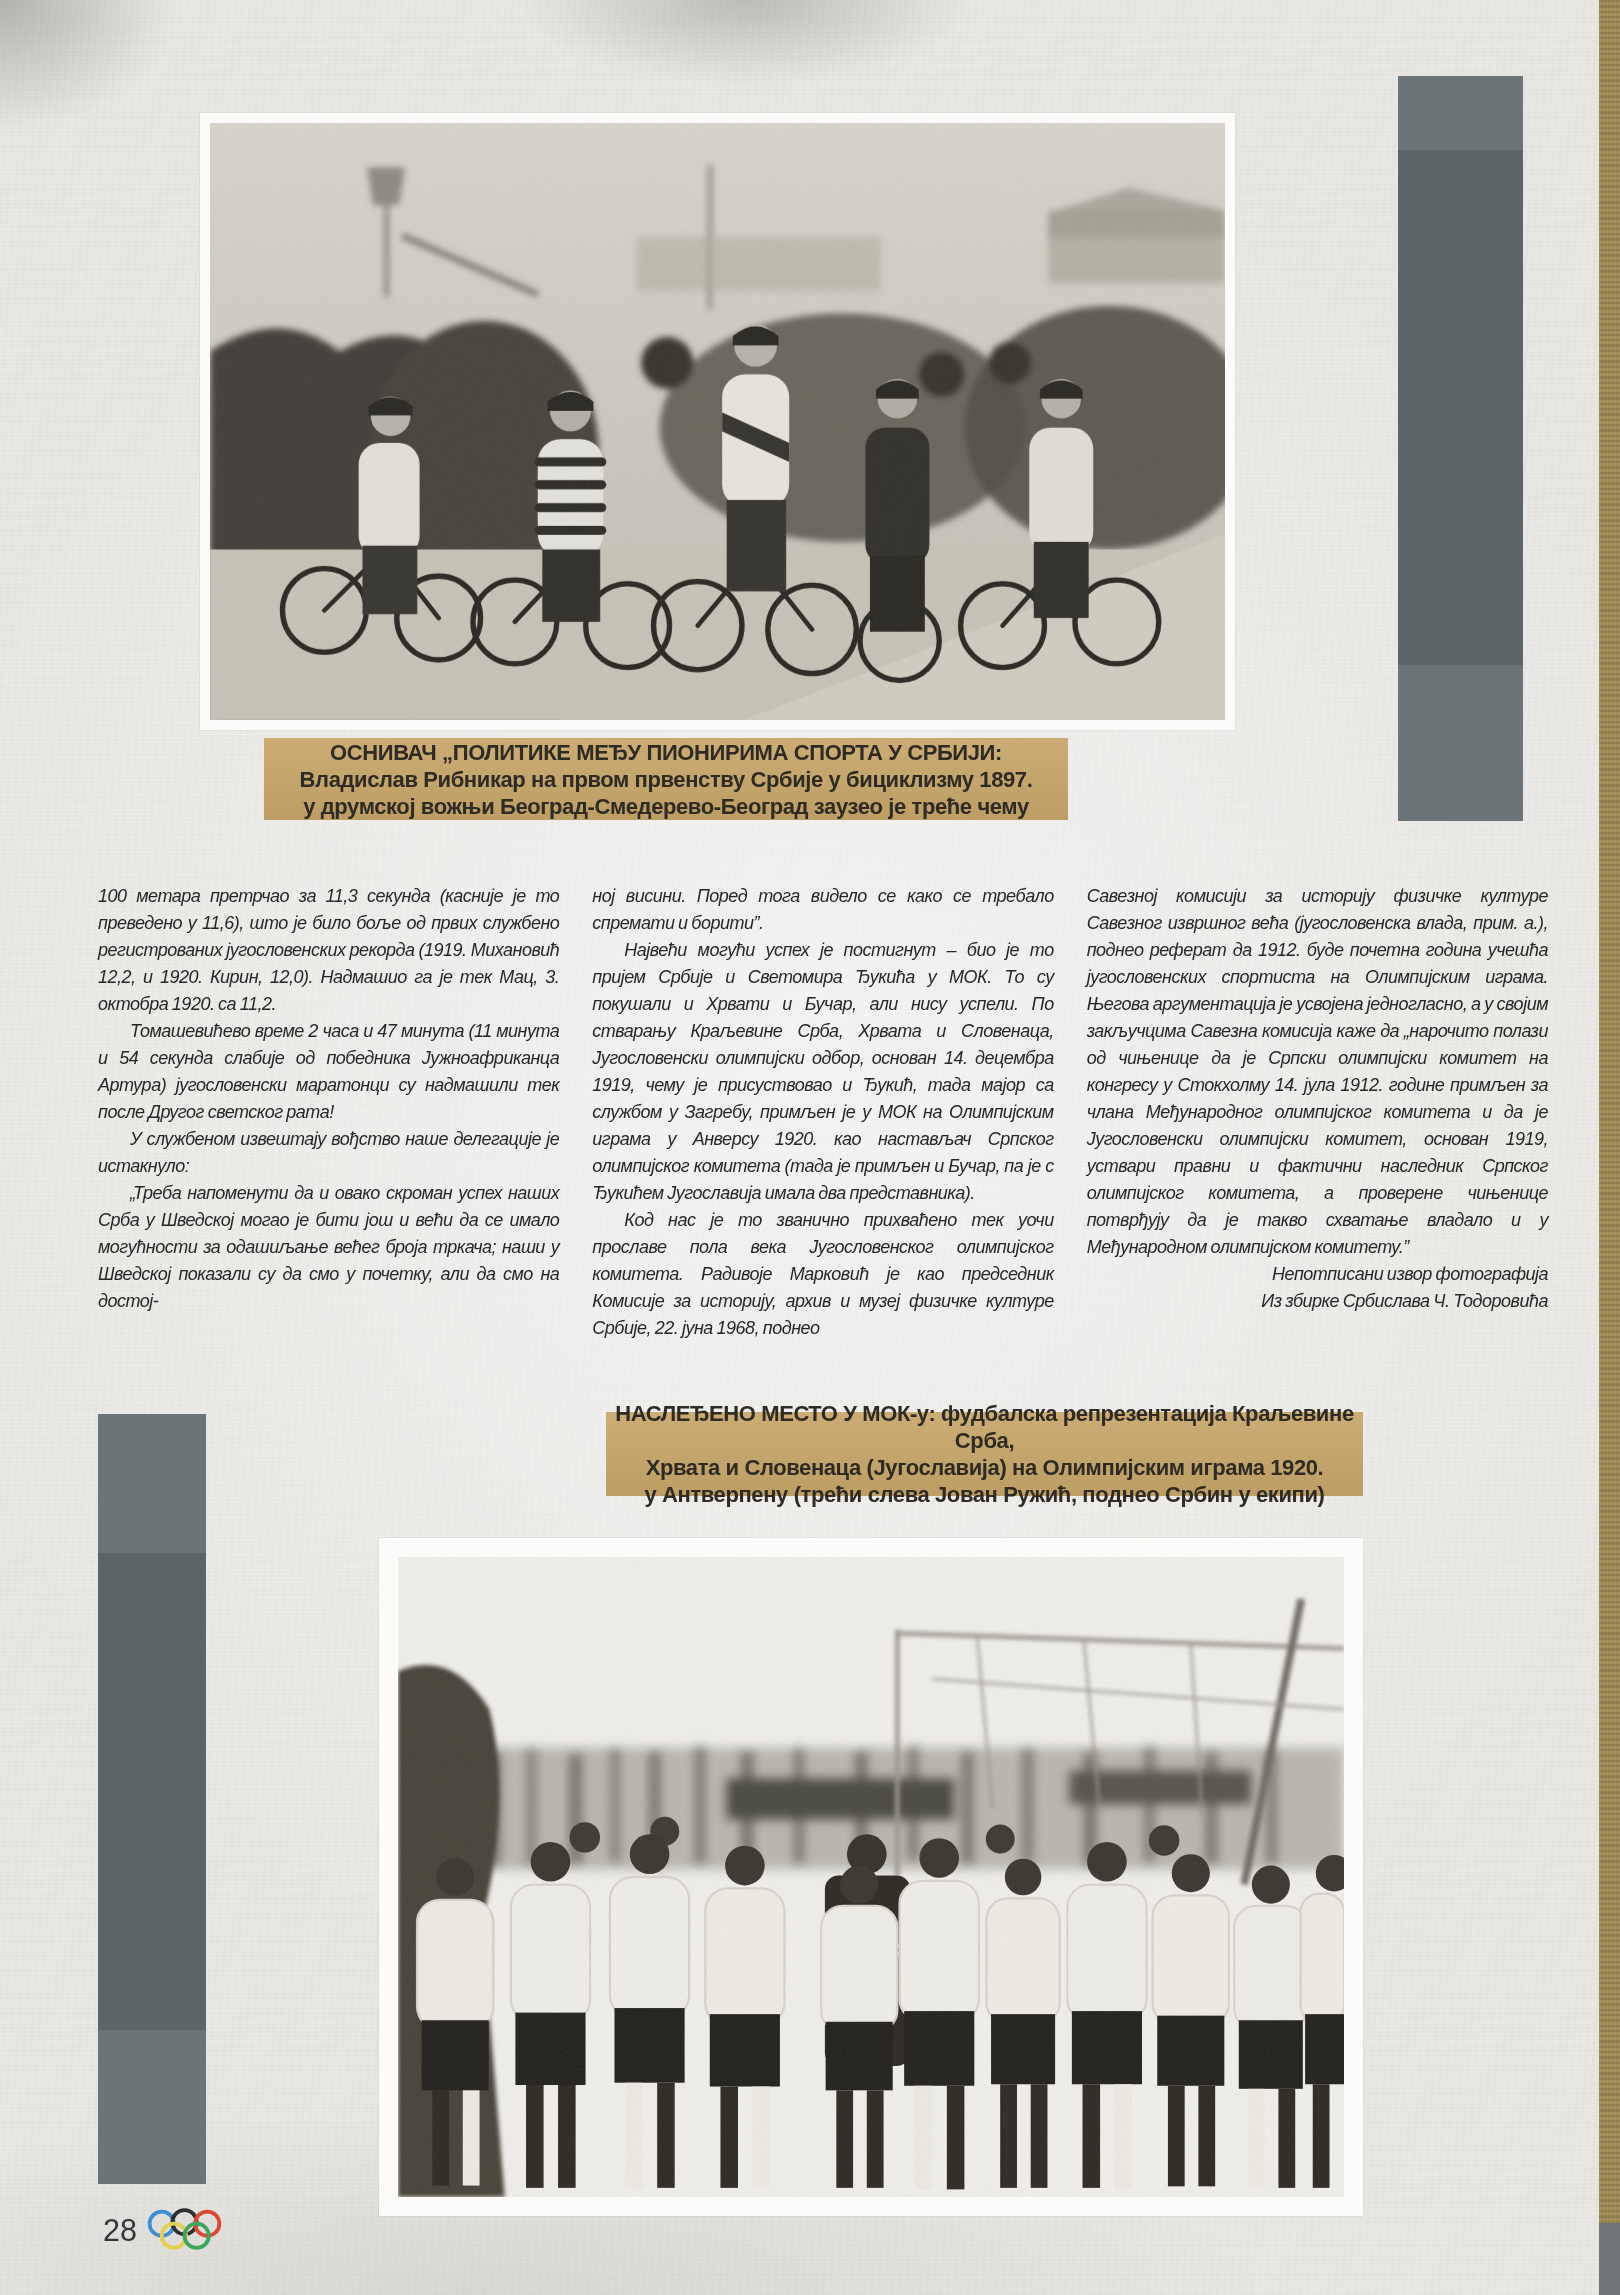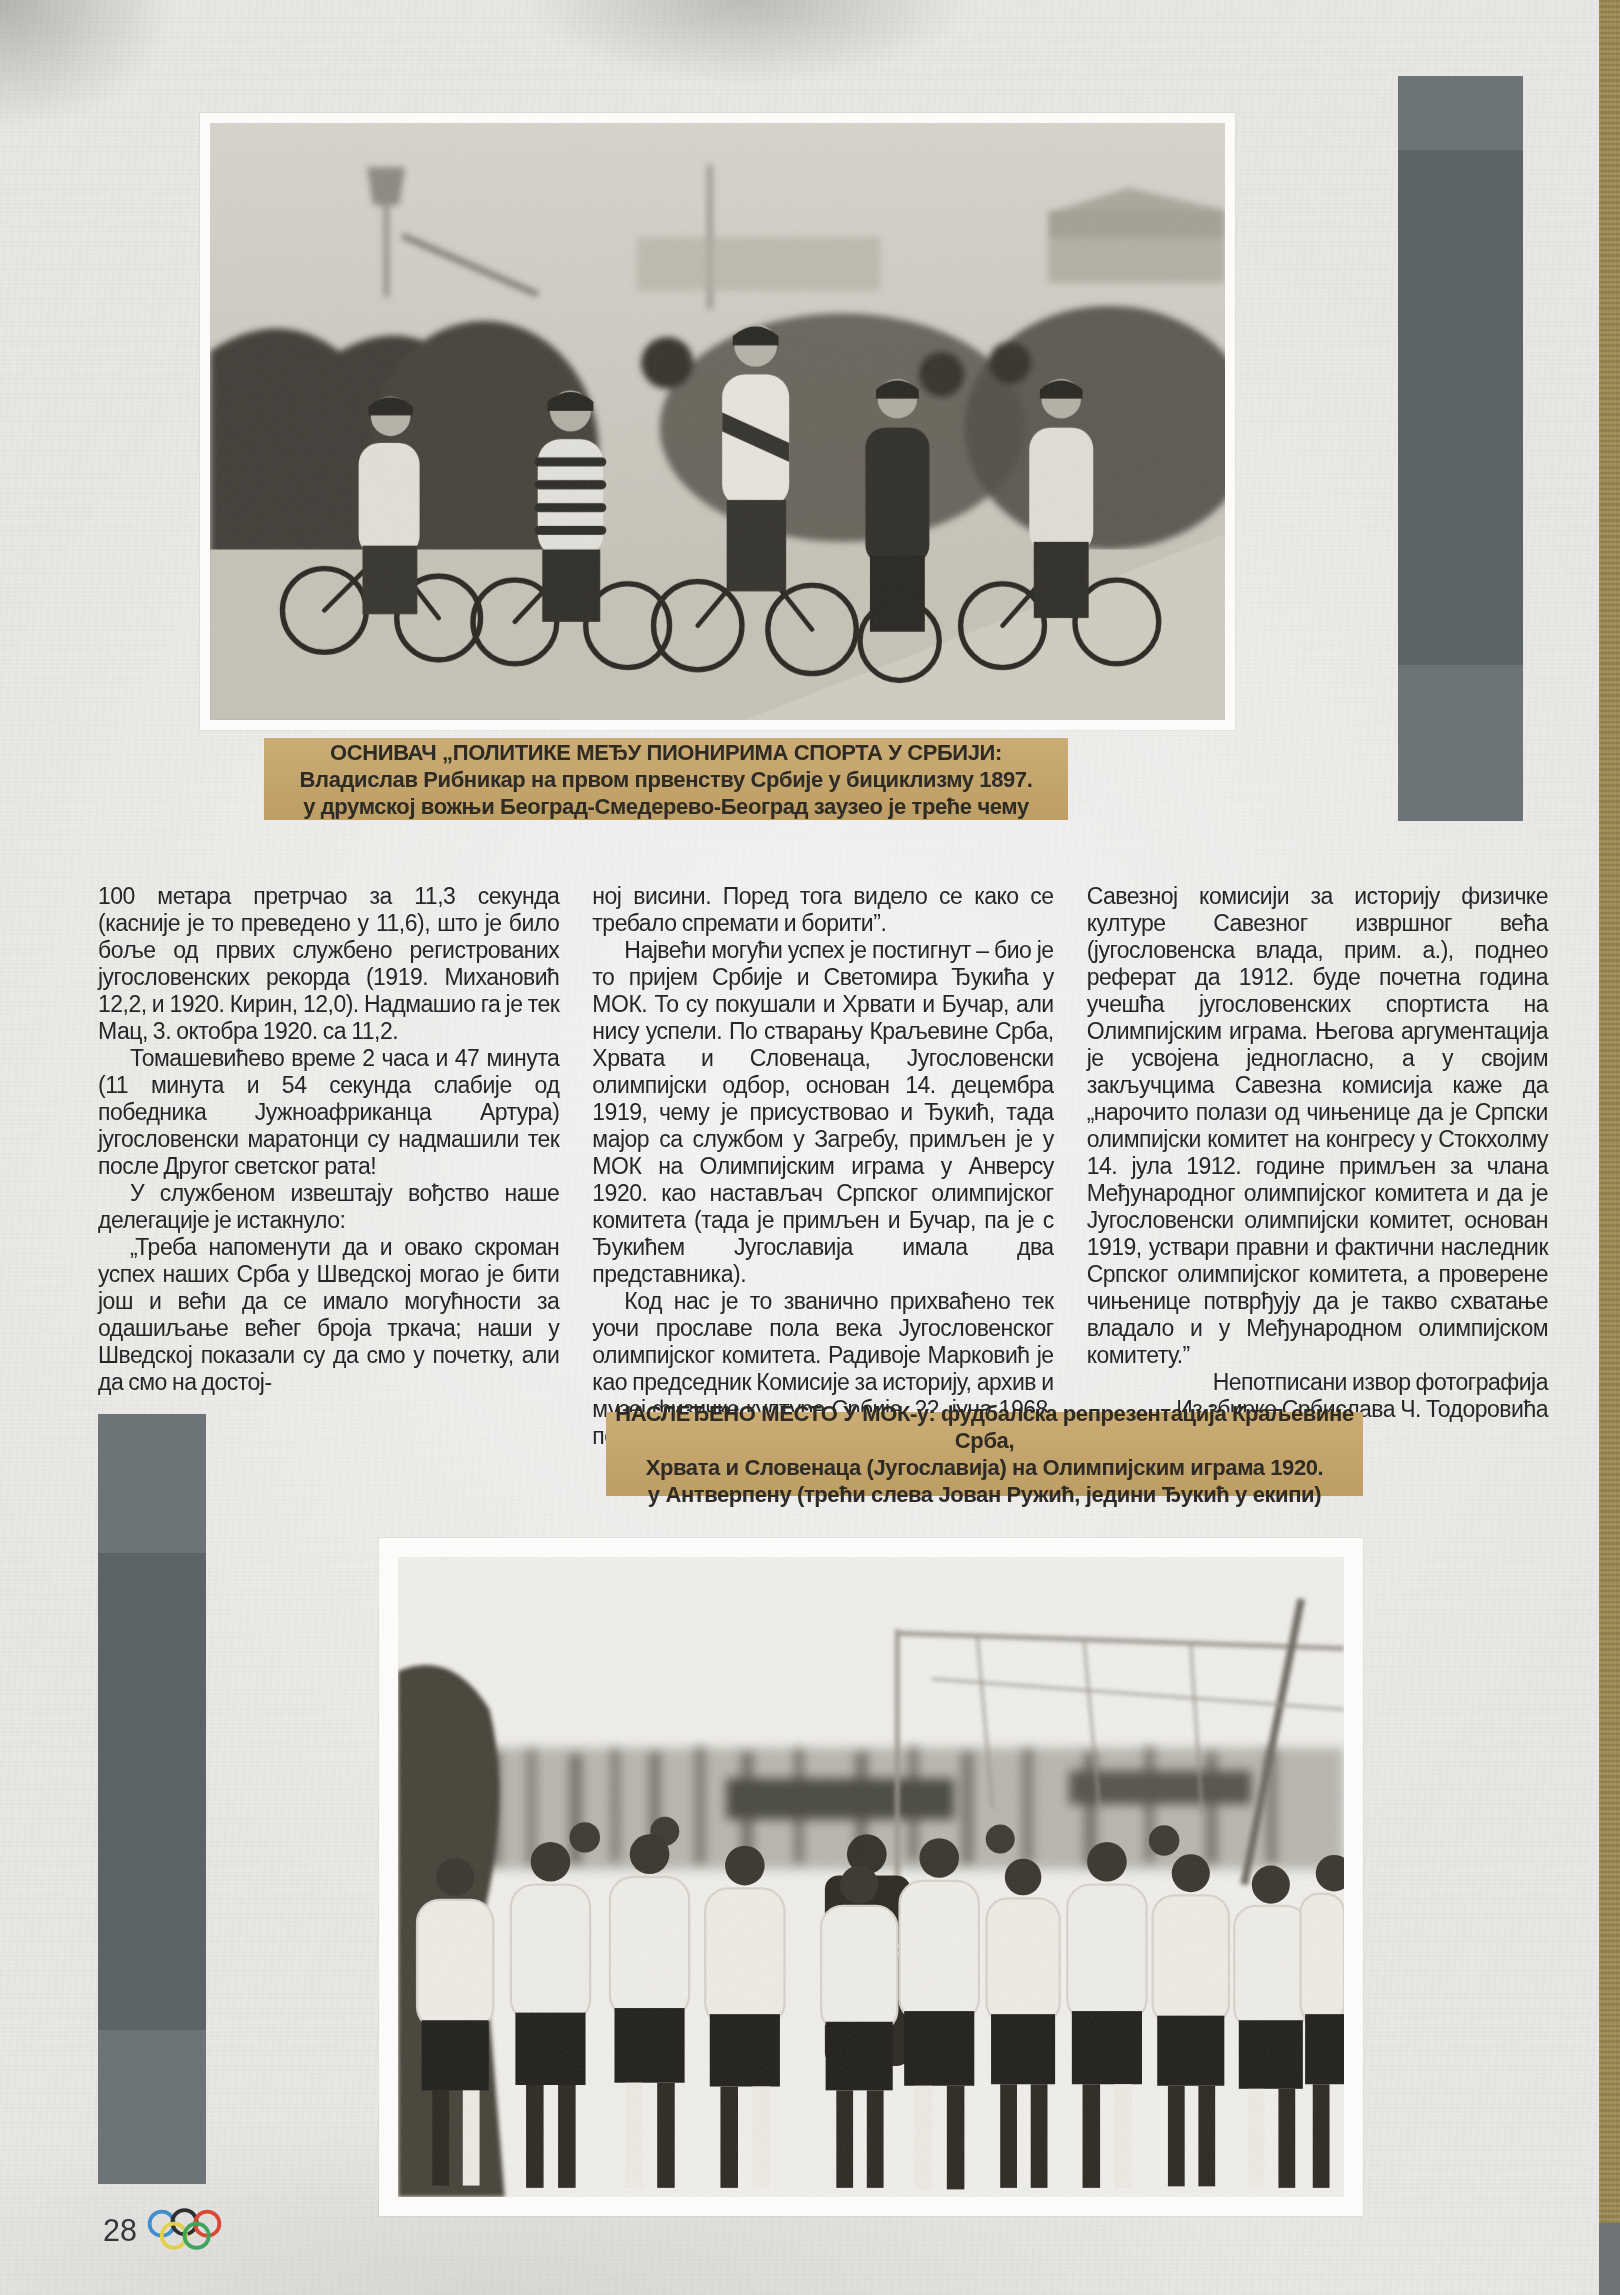--- a/index.html
+++ b/index.html
@@ -70,21 +70,21 @@
     font-weight:bold;font-size:22px;line-height:27px;letter-spacing:-0.4px;
     display:flex;flex-direction:column;justify-content:center;align-items:center;text-align:center;
   }
   .caption1{left:264px;top:738px;width:804px;height:82px;}
   .caption2{left:606px;top:1412px;width:757px;height:84px;}
 
   
   .article{
     position:absolute;left:98px;top:883px;width:1450px;height:495px;
     display:flex;gap:33px;
-    font-size:23px;line-height:27px;letter-spacing:-0.5px;word-spacing:-0.8px;
+    font-size:18px;line-height:27px;letter-spacing:-0.5px;word-spacing:-0.8px;font-style:italic;
   }
   .col{width:468px;text-align:justify;}
   .col p{margin:0;}
   .col p.indent{text-indent:32px;}
   .credits{text-align:right;}
 
   
   .footer{position:absolute;left:103px;top:2207px;display:flex;align-items:center;gap:7.6px;}
   .pagenum{font-size:30.5px;color:var(--pagenum);letter-spacing:0;}
   .rings{display:block;}
@@ -235,21 +235,21 @@
     <div class="col">
       <p>Савезној комисији за историју физичке културе Савезног извршног већа (југословенска влада, прим. а.), поднео реферат да 1912. буде почетна година учешћа југословенских спортиста на Олимпијским играма. Његова аргументација је усвојена једногласно, а у својим закључцима Савезна комисија каже да „нарочито полази од чињенице да је Српски олимпијски комитет на конгресу у Стокхолму 14. јула 1912. године примљен за члана Међународног олимпијског комитета и да је Југословенски олимпијски комитет, основан 1919, уствари правни и фактични наследник Српског олимпијског комитета, а проверене чињенице потврђују да је такво схватање владало и у Међународном олимпијском комитету.”</p>
       <p class="credits">Непотписани извор фотографија</p>
       <p class="credits bold">Из збирке Србислава Ч. Тодоровића</p>
     </div>
   </div>
 
   <div class="caption caption2">
     <div>НАСЛЕЂЕНО МЕСТО У МОК-у: фудбалска репрезентација Краљевине Срба,</div>
     <div>Хрвата и Словенаца (Југославија) на Олимпијским играма 1920.</div>
-    <div>у Антверпену (трећи слева Јован Ружић, једини Ђукић у екипи)</div>
+    <div>у Антверпену (трећи слева Јован Ружић, поднео Србин у екипи)</div>
   </div>
 
   <div class="photo-frame photo2">
     <svg viewBox="0 0 1241 840" preserveAspectRatio="none">
       <defs>
         <filter id="blur7">
             <feGaussianBlur stdDeviation="7"></feGaussianBlur>
           </filter>
         <filter id="blur3">
             <feGaussianBlur stdDeviation="3"></feGaussianBlur>

